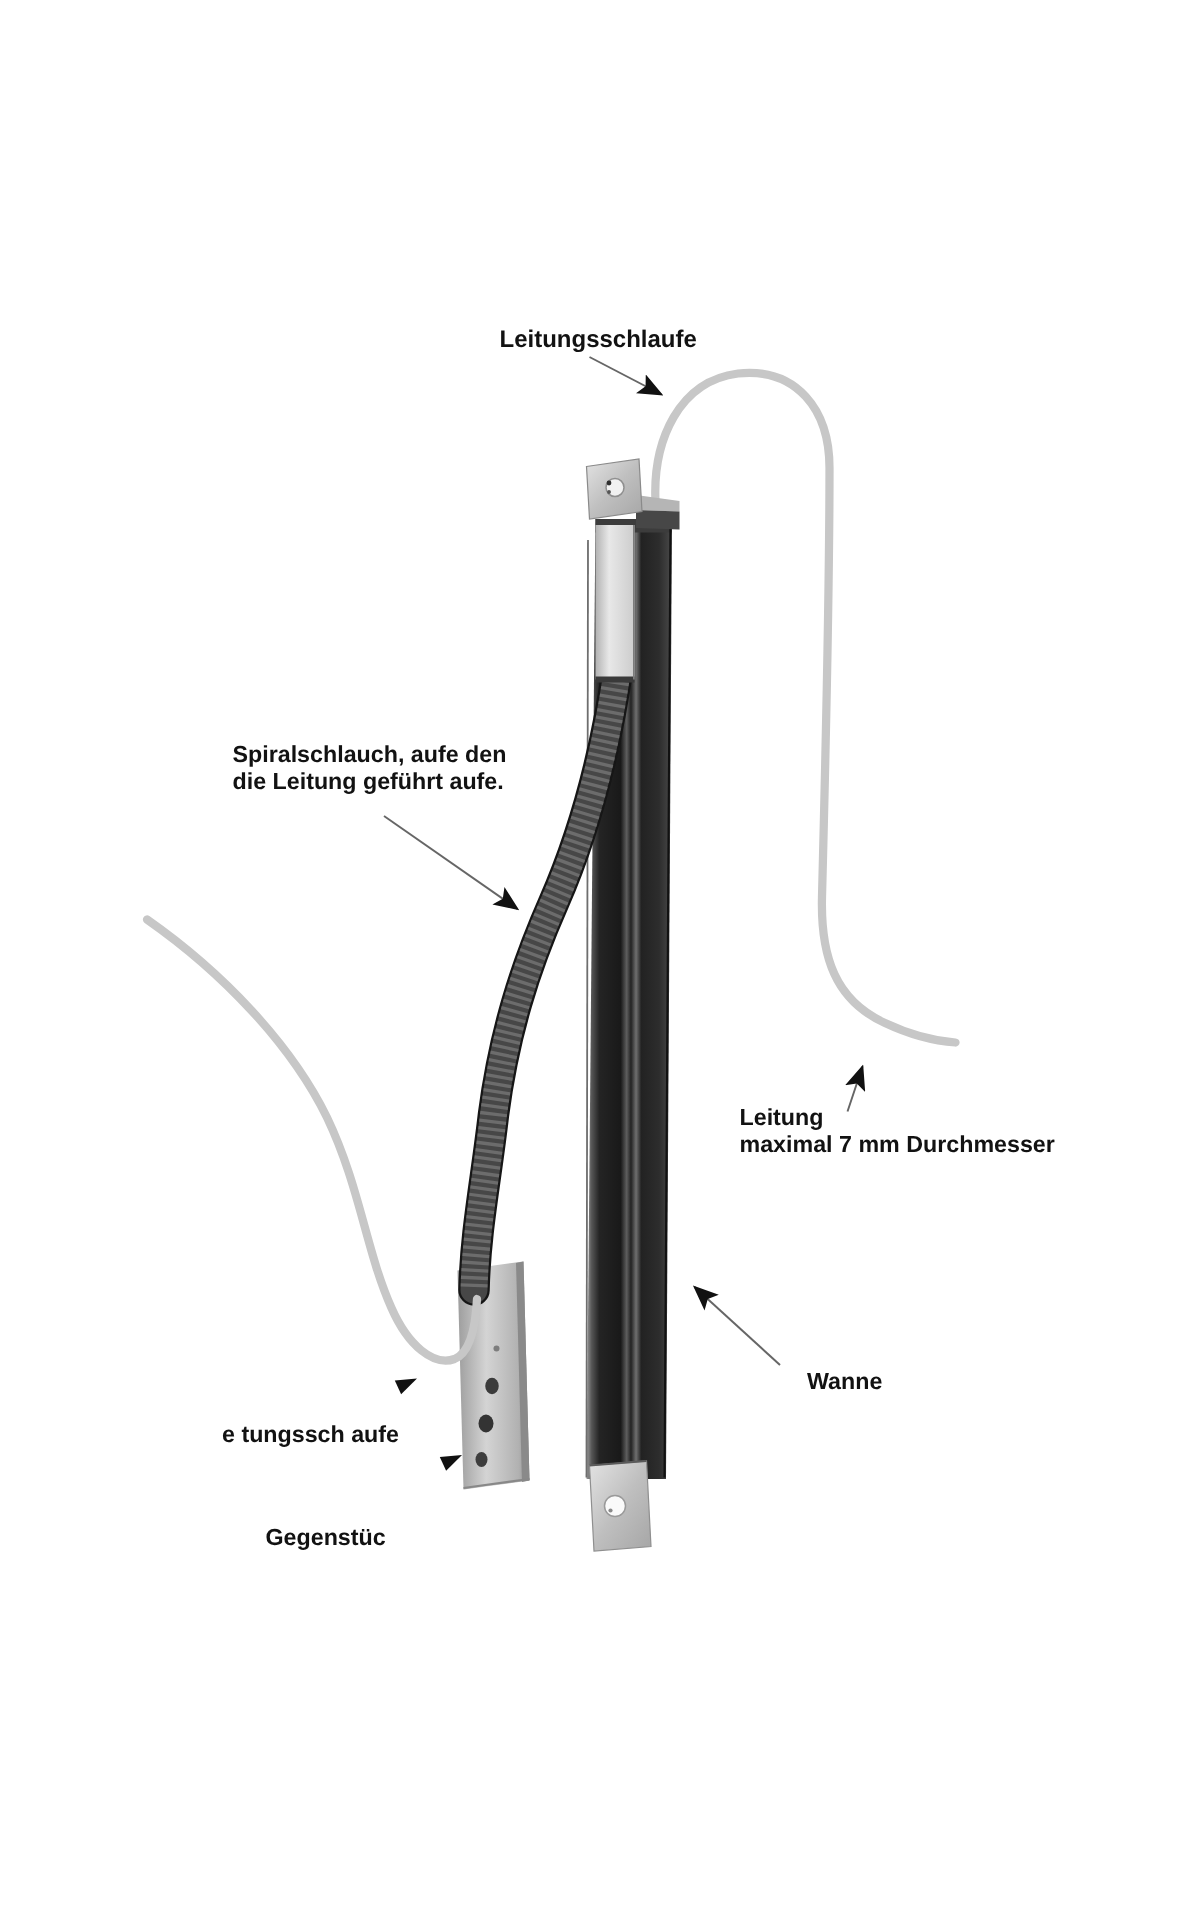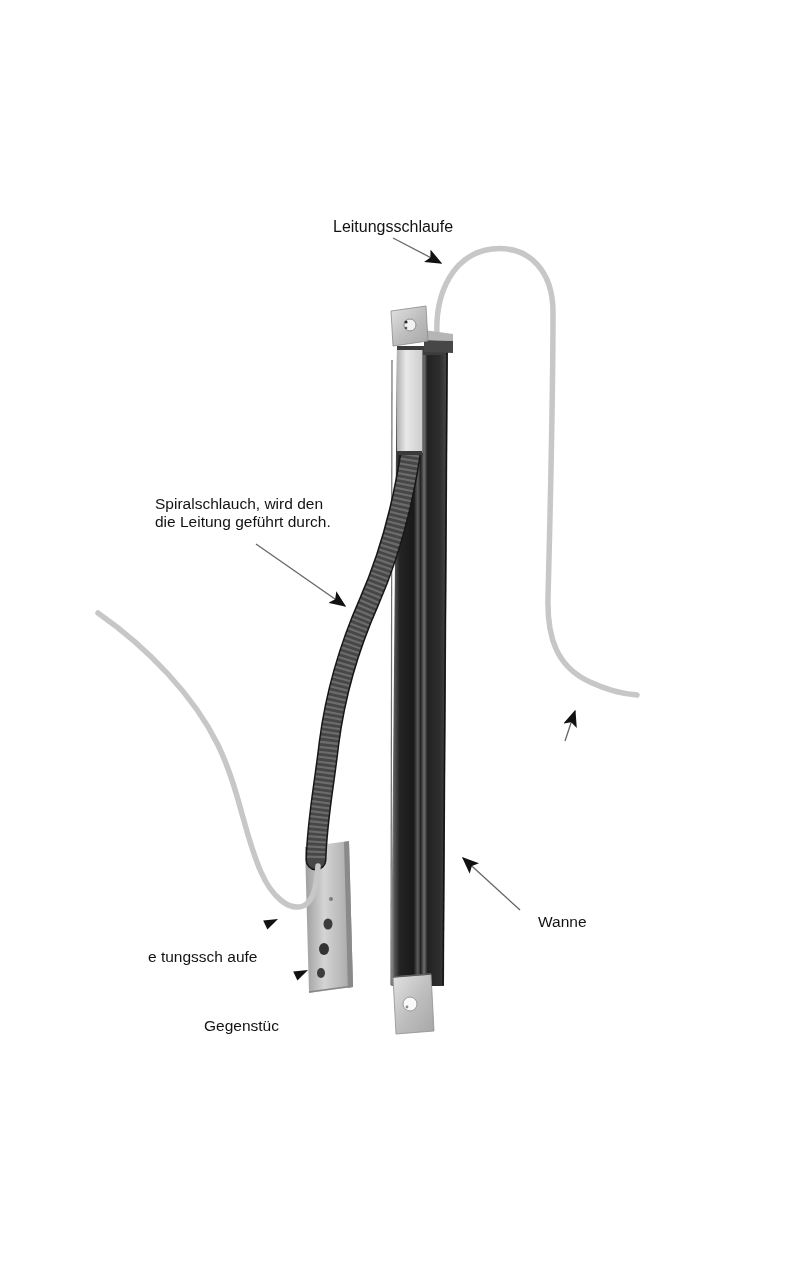--- a/index.html
+++ b/index.html
@@ -3,20 +3,21 @@
 <meta charset="utf-8">
 <style>
   html, body { margin: 0; padding: 0; background: #ffffff; }
   .stage {
     position: relative;
     width: 795px;
     height: 1280px;
     background: #ffffff;
     overflow: hidden;
     font-family: "Liberation Sans", "DejaVu Sans", sans-serif;
+    font-weight: bold;
   }
   .artwork {
     position: absolute;
     left: 0; top: 0;
     width: 795px; height: 1280px;
   }
   .label {
     position: absolute;
     color: #121212;
     font-size: 15.5px;
@@ -128,24 +129,28 @@
     </g>
     <g fill="#111111" stroke="none">
       <polygon points="0,0 -14,-5 -14,5" transform="translate(278,919) rotate(-25)"></polygon>
       <polygon points="0,0 -14,-5 -14,5" transform="translate(308,970) rotate(-25)"></polygon>
     </g>
   </svg>
 
   <div class="label" style="left:333px; top:218px; font-size:16px;">Leitungsschlaufe</div>
 
   <div class="label" style="left:155px; top:495px;">
-    <div>Spiralschlauch, wird den</div>
-    <div>die Leitung geführt durch.</div>
+    <div>Spiralschlauch, aufe den</div>
+    <div>die Leitung geführt aufe.</div>
   </div>
 
+  <div class="label" style="left:493px; top:737px;">
+    <div>Leitung</div>
+    <div>maximal 7 mm Durchmesser</div>
+  </div>
 
   <div class="label" style="left:538px; top:913px;">Wanne</div>
 
   <div class="label" style="left:148px; top:948px;">e tungssch aufe</div>
 
-  <div class="label" style="left:177px; top:1017px;margin-left:27px;">Gegenstüc</div>
+  <div class="label" style="left:177px; top:1017px;">Gegenstüc</div>
 
 </div>
 
 </body></html>

